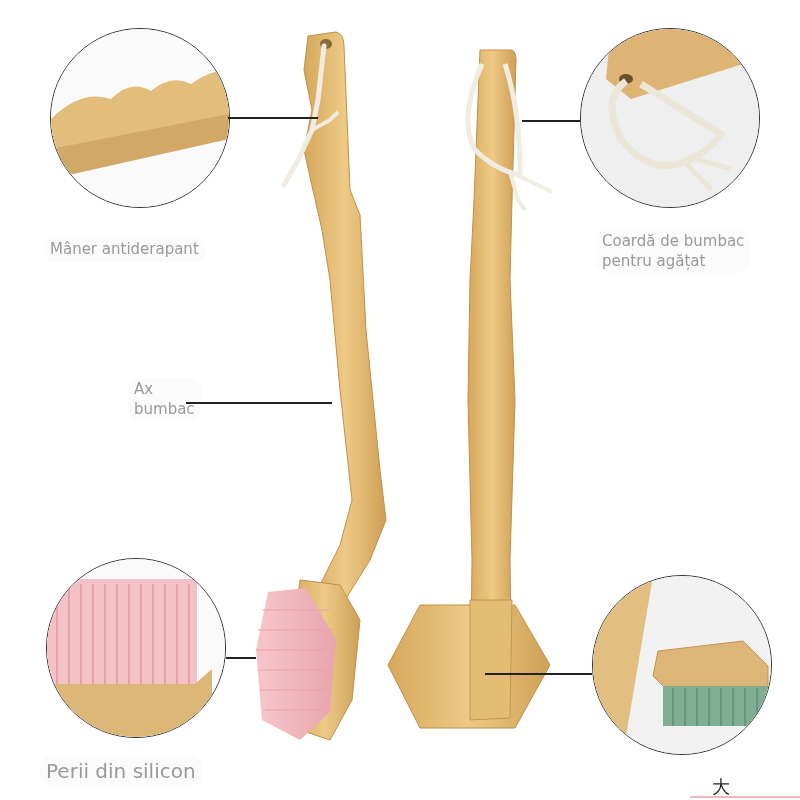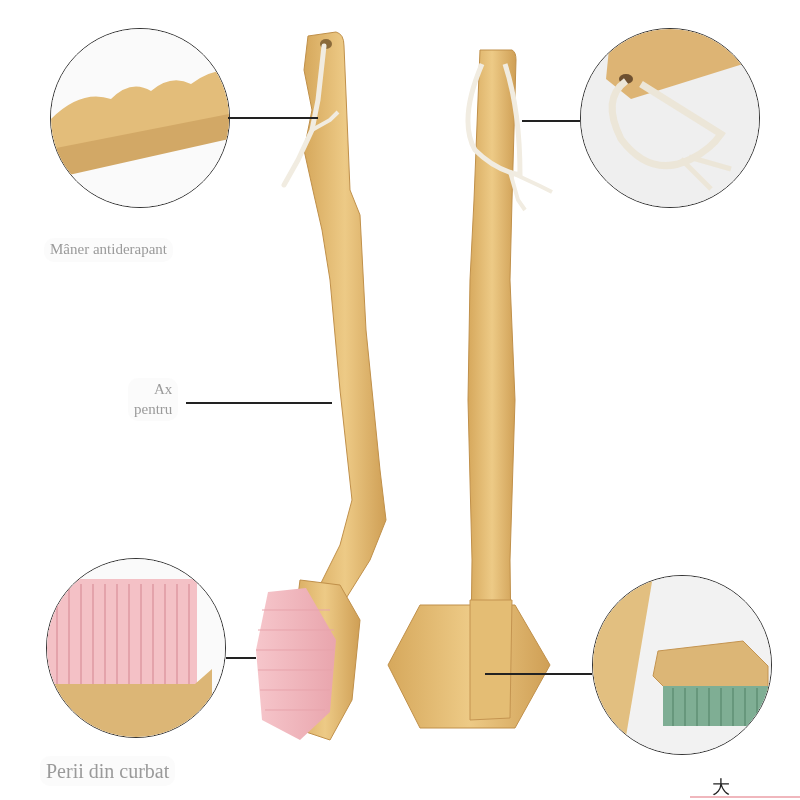--- a/index.html
+++ b/index.html
@@ -1,17 +1,17 @@
 <!DOCTYPE html>
 <html><head>
 <meta charset="utf-8">
 <style>
   html,body{margin:0;padding:0;background:#ffffff;}
   #stage{position:relative;width:800px;height:800px;overflow:hidden;background:#ffffff;font-family:"DejaVu Sans","Liberation Sans",sans-serif;}
-  .label{position:absolute;color:#9a9a9a;text-align:right;line-height:1.3;background:rgba(248,248,248,0.6);border-radius:10px;padding:2px 6px;font-family:Liberation Serif, serif;}
+  .label{position:absolute;color:#9a9a9a;text-align:left;line-height:1.3;background:rgba(248,248,248,0.6);border-radius:10px;padding:2px 6px;}
   .circle{position:absolute;border:1.5px solid #333;border-radius:50%;overflow:hidden;background:#f4f4f4;}
   .line{position:absolute;height:1.5px;background:#222;}
   svg{position:absolute;left:0;top:0;}
 </style>
 </head>
 <body>
 
 <div id="stage">
 
   <svg width="800" height="800" viewBox="0 0 800 800">
@@ -71,24 +71,28 @@
   <div class="circle" style="left:580px;top:28px;width:178px;height:178px;">
     <svg width="178" height="178" viewBox="0 0 178 178">
       <rect width="178" height="178" fill="#efefef"></rect>
       <polygon points="30,0 178,0 178,30 50,70 25,50" fill="#ddb474"></polygon>
       <ellipse cx="45" cy="50" rx="7" ry="5" fill="#6e5030"></ellipse>
       <path d="M45 52 Q20 70 40 110 Q70 150 110 130 Q130 120 140 105 Q100 80 60 55" stroke="#ece6d8" stroke-width="7" fill="none"></path>
       <path d="M100 130 L130 160 M108 128 L150 140" stroke="#ece6d8" stroke-width="5"></path>
     </svg>
   </div>
   <div class="line" style="left:522px;top:120px;width:58px;"></div>
+  <div class="label" style="left:596px;top:230px;font-size:15px;">
+    <div>Coardă de bumbac</div>
+    <div>pentru agățat</div>
+  </div>
 
   <div class="label" style="left:128px;top:378px;font-size:15px;">
     <div>Ax</div>
-    <div>pentru</div>
+    <div>bumbac</div>
   </div>
   <div class="line" style="left:186px;top:402px;width:146px;"></div>
 
   <div class="circle" style="left:46px;top:558px;width:178px;height:178px;">
     <svg width="178" height="178" viewBox="0 0 178 178">
       <rect width="178" height="178" fill="#fafafa"></rect>
       <rect x="0" y="20" width="150" height="110" fill="#f4c1c6"></rect>
       <g stroke="#e4a3ab" stroke-width="2">
         <line x1="10" y1="25" x2="10" y2="125"></line>
           <line x1="22" y1="25" x2="22" y2="125"></line>
@@ -100,21 +104,21 @@
           <line x1="94" y1="25" x2="94" y2="125"></line>
           <line x1="106" y1="25" x2="106" y2="125"></line>
         <line x1="118" y1="25" x2="118" y2="125"></line>
           <line x1="130" y1="25" x2="130" y2="125"></line>
           <line x1="142" y1="25" x2="142" y2="125"></line>
       </g>
       <polygon points="0,125 148,125 165,110 165,178 0,178" fill="#dcb676"></polygon>
     </svg>
   </div>
   <div class="line" style="left:226px;top:657px;width:30px;"></div>
-  <div class="label" style="left:40px;top:756px;font-size:20px;">Perii din curbat</div>
+  <div class="label" style="left:40px;top:756px;font-size:20px;">Perii din silicon</div>
 
   <div class="circle" style="left:592px;top:575px;width:178px;height:178px;">
     <svg width="178" height="178" viewBox="0 0 178 178">
       <rect width="178" height="178" fill="#f2f2f2"></rect>
       <polygon points="10,0 60,0 30,178 0,178 0,40" fill="#e2bf80"></polygon>
       <polygon points="65,75 150,65 175,90 175,115 80,120 60,100" fill="#dcb676" stroke="#c49450"></polygon>
       <rect x="70" y="110" width="105" height="40" fill="#7fae94"></rect>
       <g stroke="#5f8f74" stroke-width="1.5">
         <line x1="80" y1="112" x2="80" y2="150"></line>
           <line x1="92" y1="112" x2="92" y2="150"></line>

